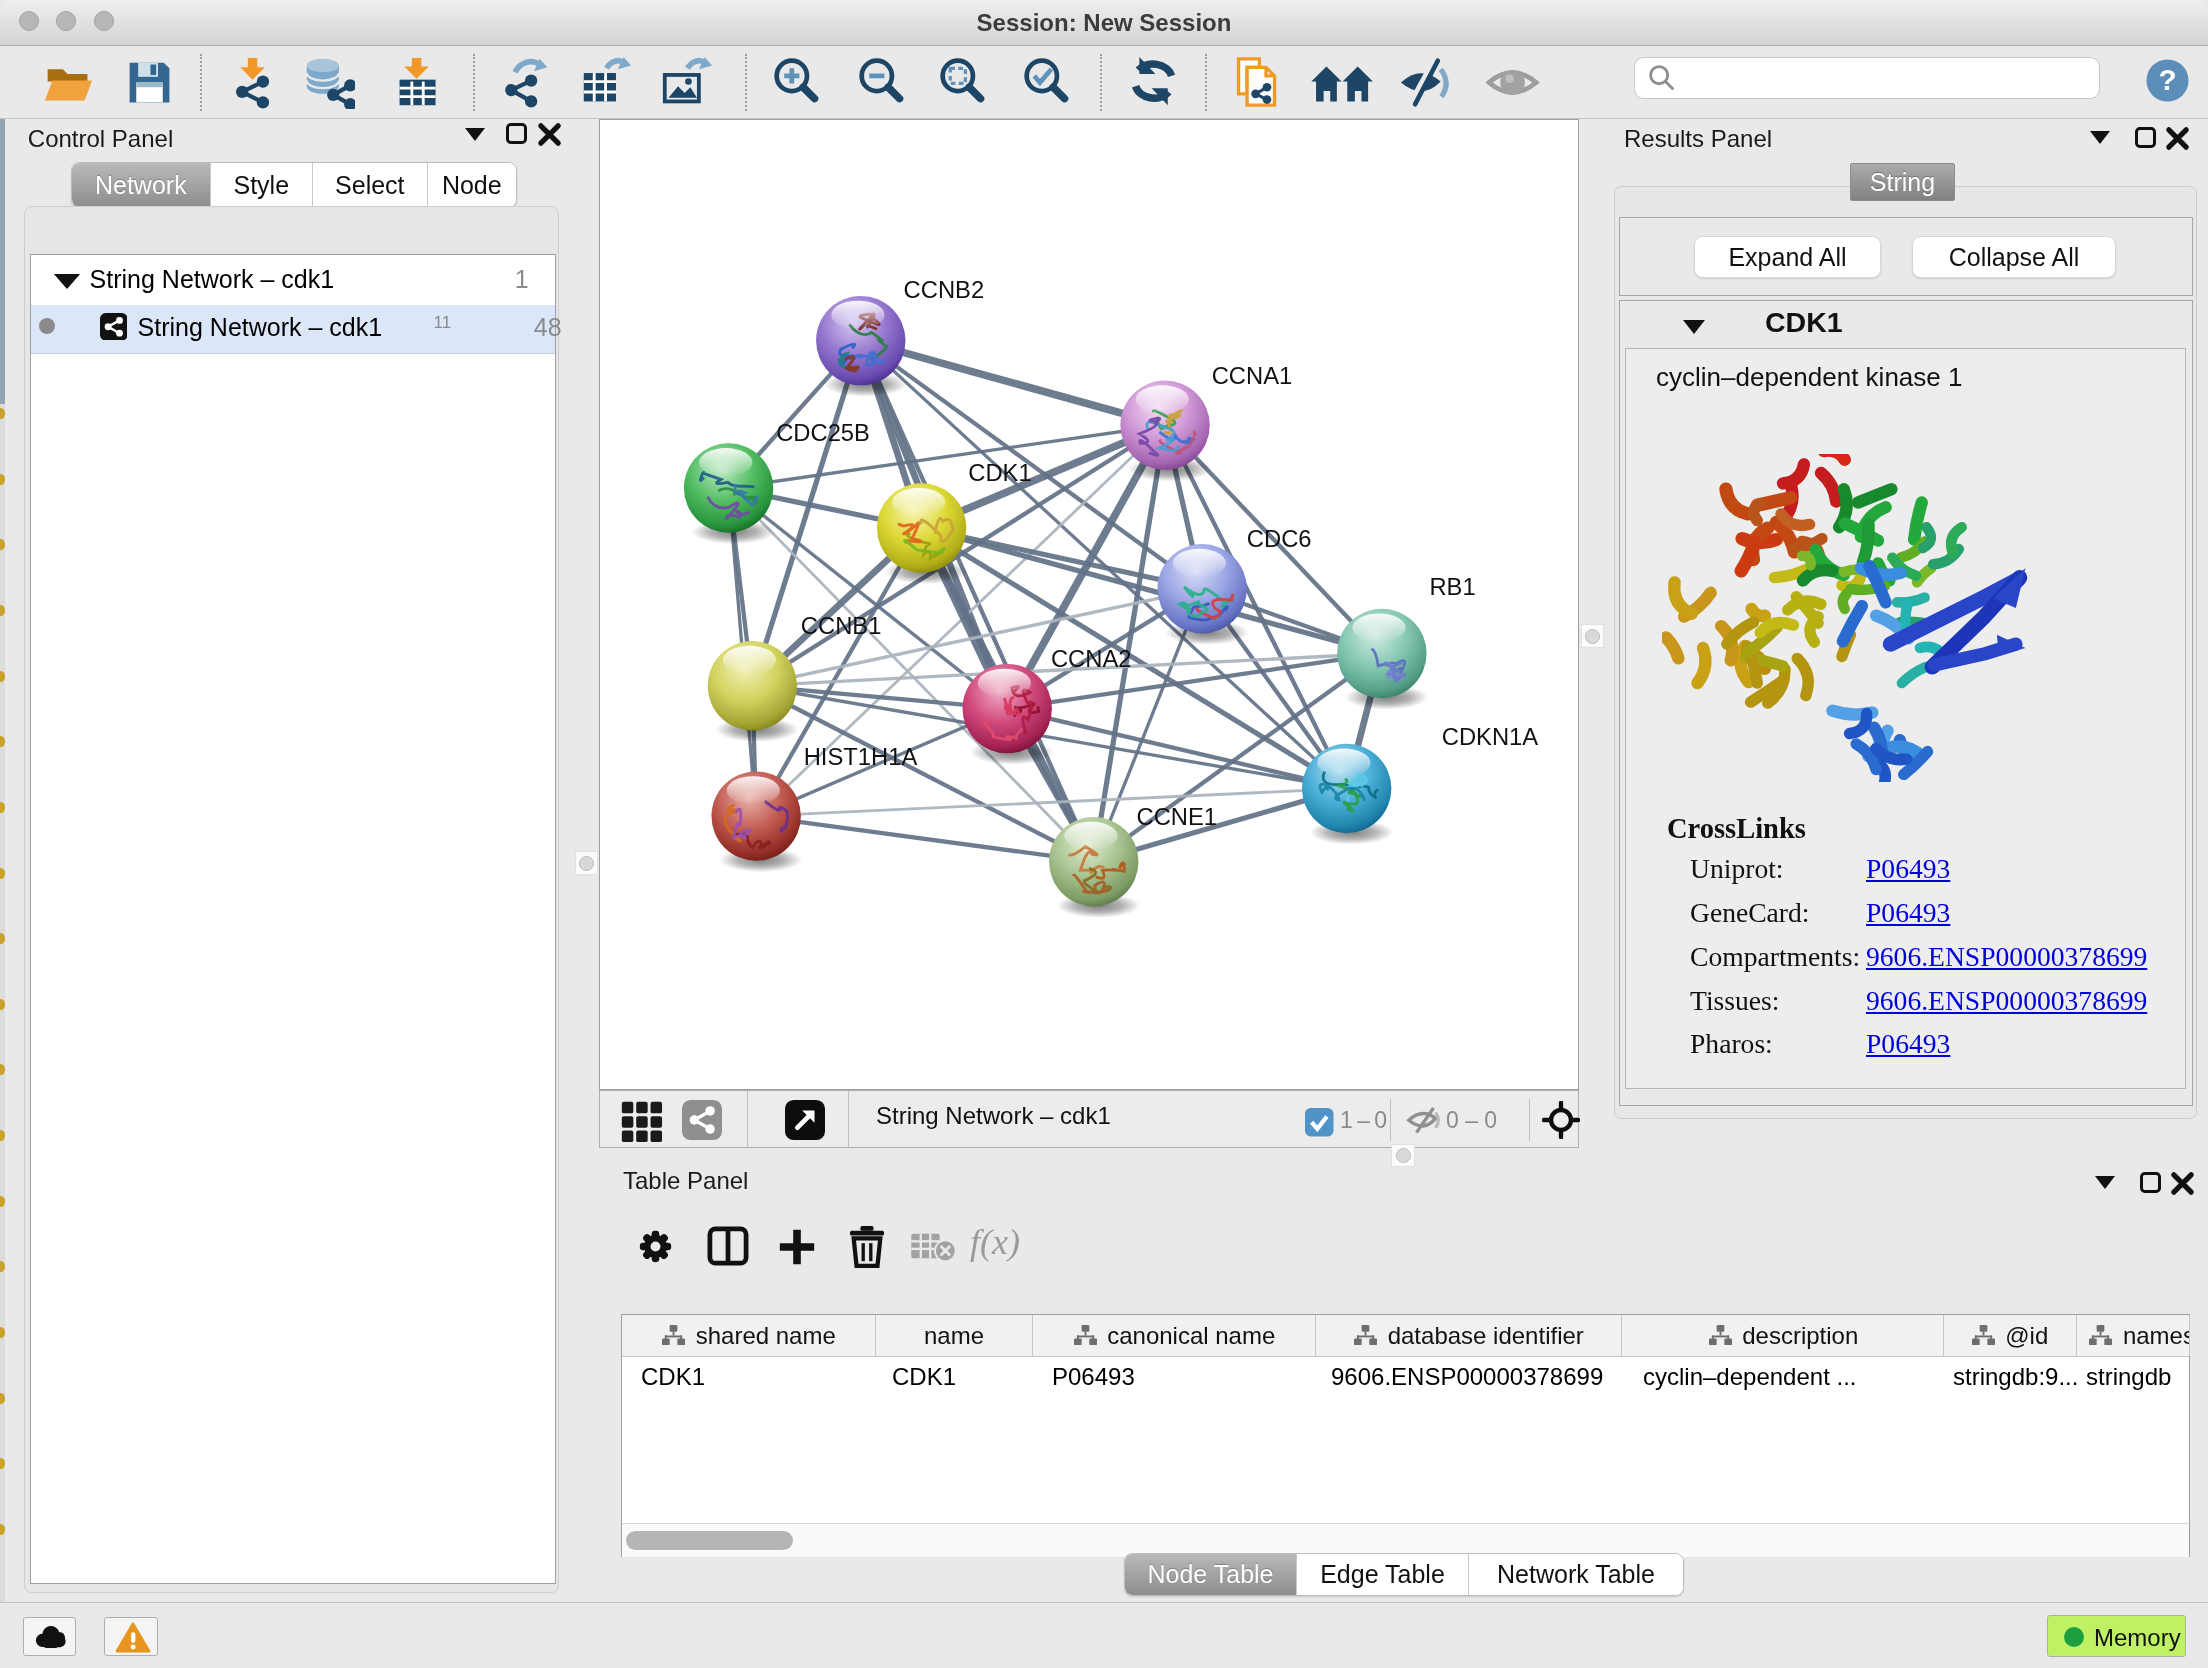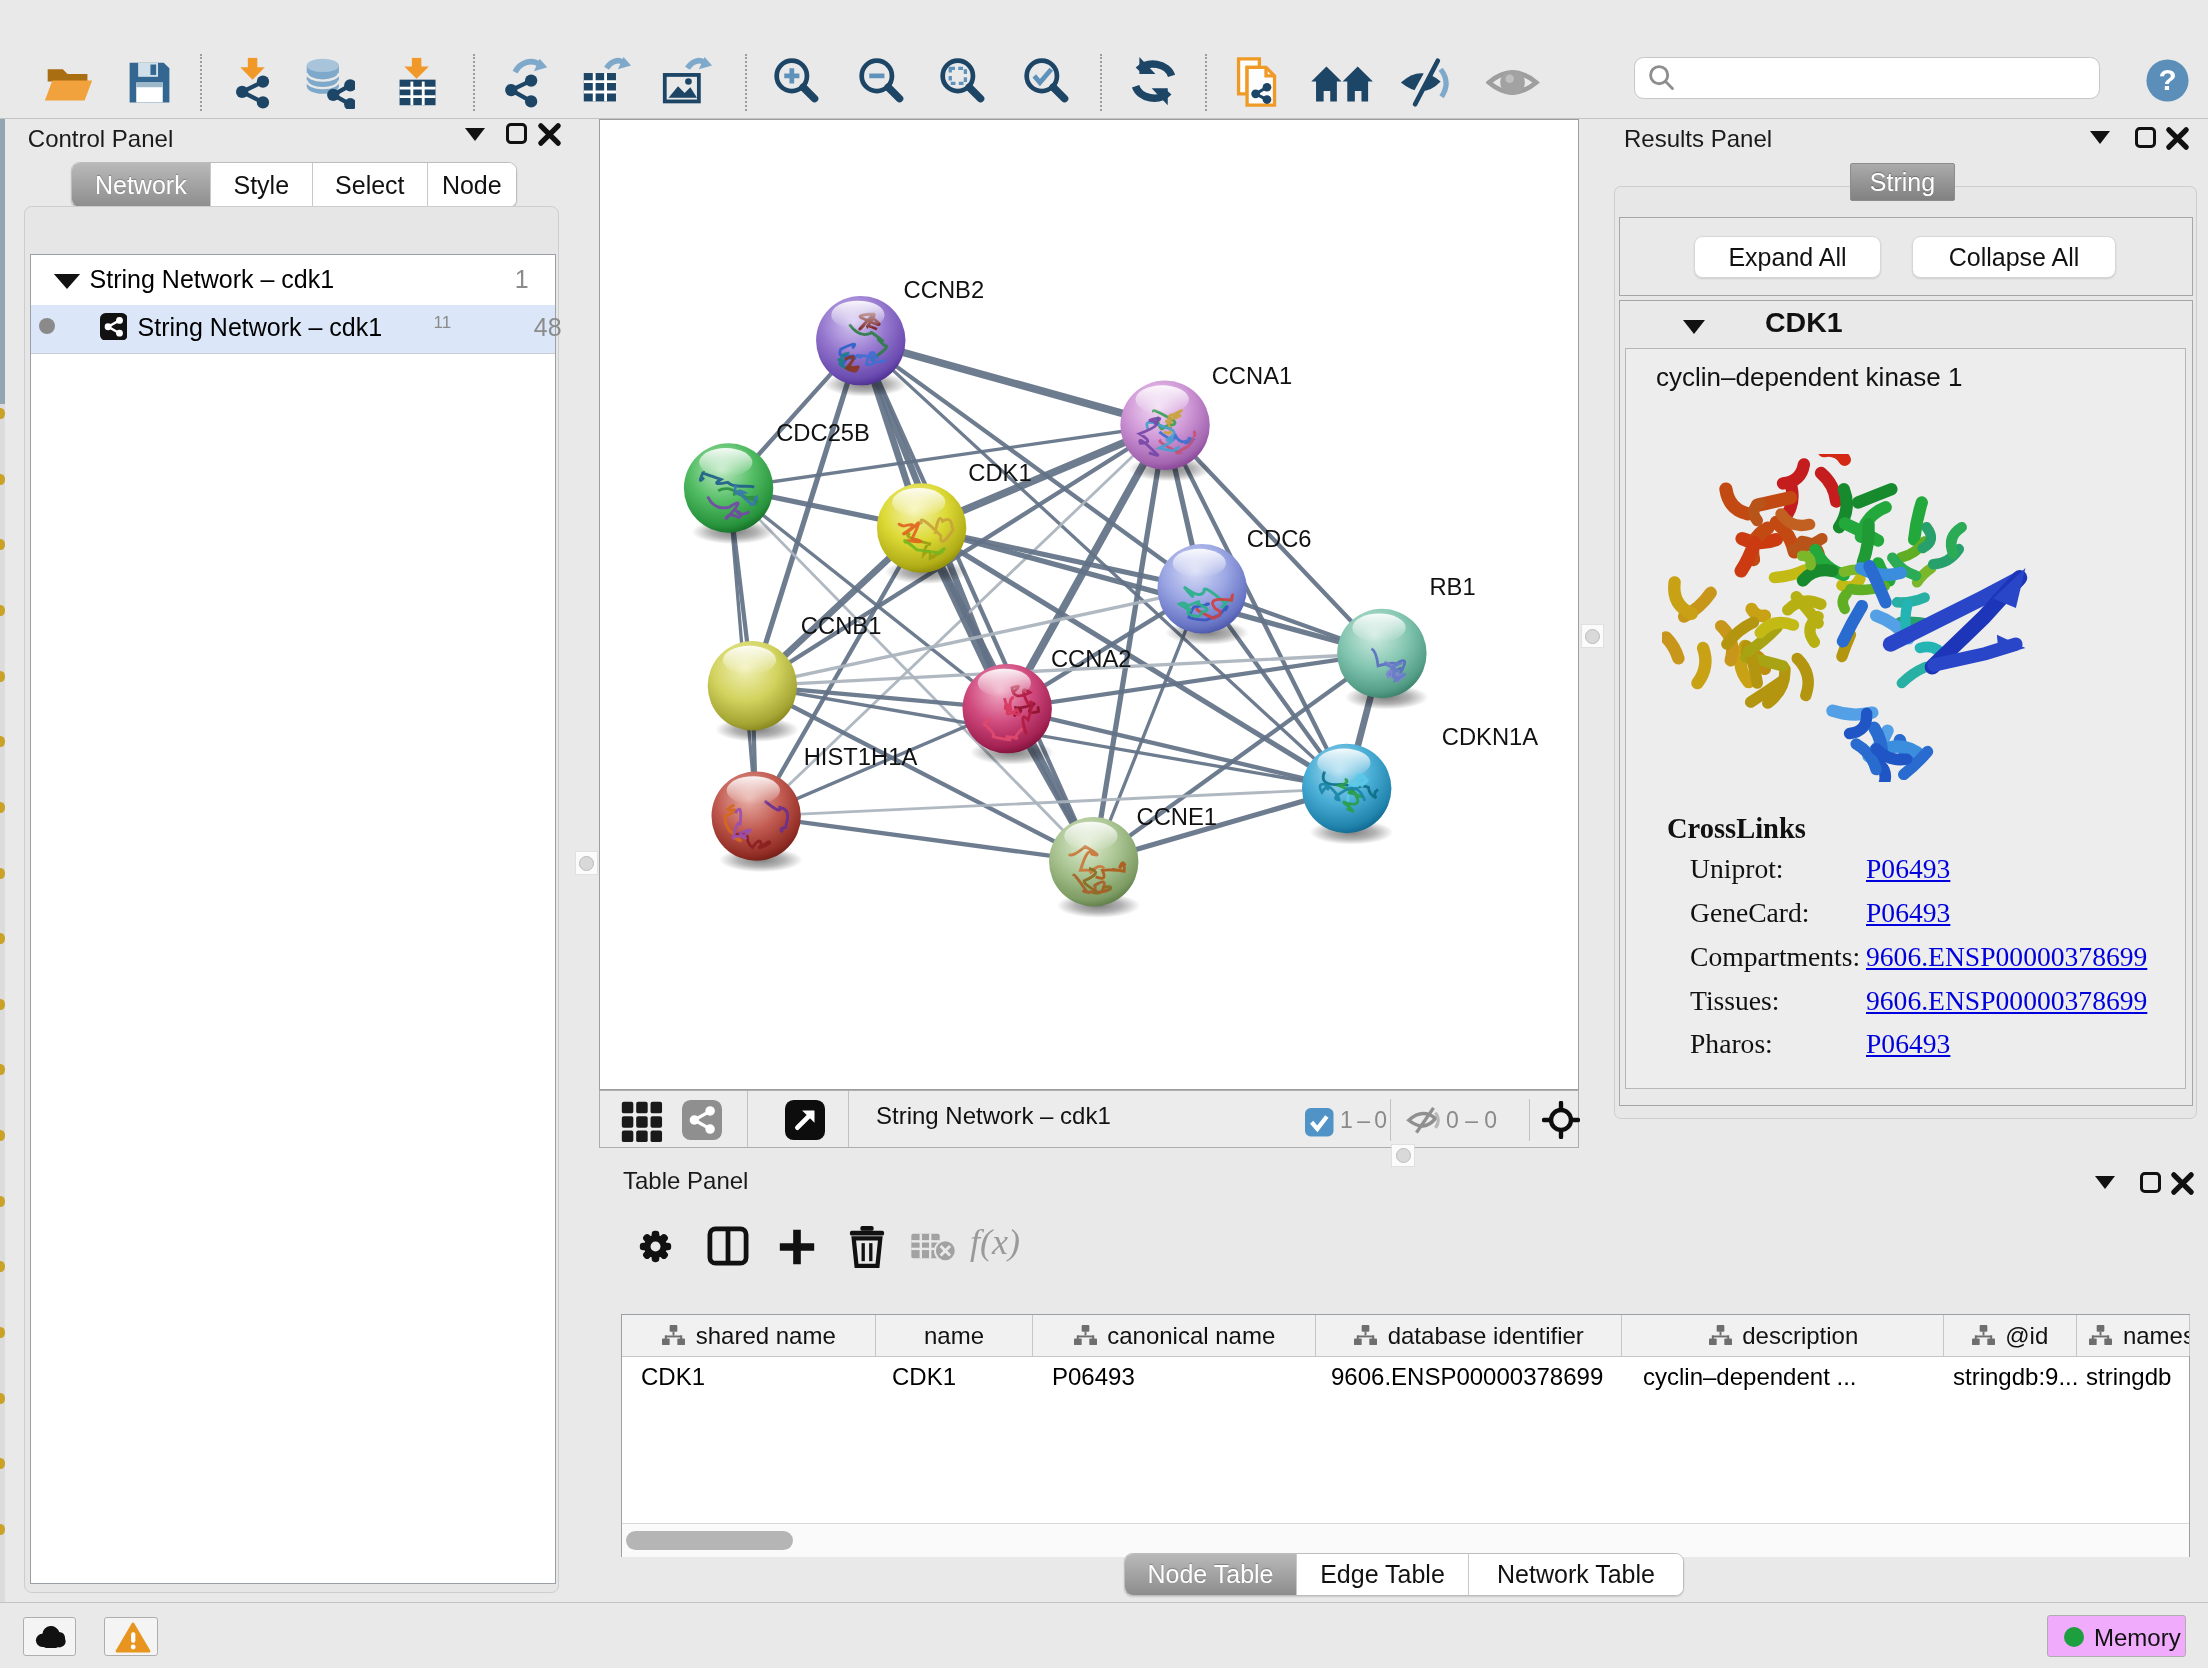--- a/index.html
+++ b/index.html
@@ -36,20 +36,26 @@
 .thcell svg{flex-shrink:0;}
 .thcell{position:absolute;top:0;height:41px;border-right:1px solid #c6c6c6;box-sizing:border-box;display:flex;align-items:center;justify-content:center;font-size:24px;color:#111;gap:9.5px;}
 
 #statusbar{position:absolute;left:0;top:1602px;width:2208px;height:67px;background:#e9e9e9;border-top:1px solid #c3c3c3;}
 .stbtn{position:absolute;top:14.3px;height:39px;background:#f4f4f4;border:1px solid #aeaeae;border-radius:2.9px;box-sizing:border-box;}
 text{font-family:"Liberation Sans",sans-serif;}
 </style></head>
 <body>
 <div id="win">
 
+<div id="titlebar">
+  <div class="tl" style="left:19px;"></div>
+  <div class="tl" style="left:56px;"></div>
+  <div class="tl" style="left:94px;"></div>
+  <div id="wtitle">Session: New Session</div>
+</div>
 
 <div id="toolbar">
 <svg class="tbi" style="left:42px;top:9.5px;" width="53" height="53" viewBox="0 0 56 56">
         <path d="M6 14 h16 l5 5 h21 v8 H6 z" fill="#a96d12"></path>
         <path d="M3 47 L11 26 H53 L45 47 Z" fill="#f2a23c"></path>
       </svg>
 <svg class="tbi" style="left:123px;top:9.5px;" width="53" height="53" viewBox="0 0 56 56">
         <path d="M7 7 H43 L49 13 V49 H7 Z" fill="#336691"></path>
         <rect x="16" y="7" width="21" height="15" fill="#cfe0ea"></rect>
         <rect x="29" y="9" width="6" height="11" fill="#336691"></rect>
@@ -841,20 +847,20 @@
           <rect x="9" y="17" width="18" height="8" rx="4" fill="#111"></rect>
         </svg>
 </div>
 <div class="stbtn" style="left:104px;width:54px;">
 <svg style="position:absolute;left:9.5px;top:3.8px;" width="36" height="32" viewBox="0 0 38 34">
           <path d="M19 2 L36 31 H2 Z" fill="#e8951f" stroke="#e8951f" stroke-width="3" stroke-linejoin="round"></path>
           <rect x="17" y="11" width="4.5" height="11" rx="2" fill="#fff"></rect>
           <circle cx="19.2" cy="26.5" r="2.6" fill="#fff"></circle>
         </svg>
 </div>
-<div class="stbtn" style="left:2047px;top:12.4px;width:139px;height:42px;background:#f0abfc;">
+<div class="stbtn" style="left:2047px;top:12.4px;width:139px;height:42px;background:#bef264;">
 <div style="position:absolute;left:16px;top:10.5px;width:20px;height:20px;border-radius:50%;background:#1d9e3f;"></div>
 <span style="position:absolute;left:46px;top:7.6px;font-size:24px;color:#111;">Memory</span>
 </div>
 
 </div>
 </div>
 
 
 </body></html>

